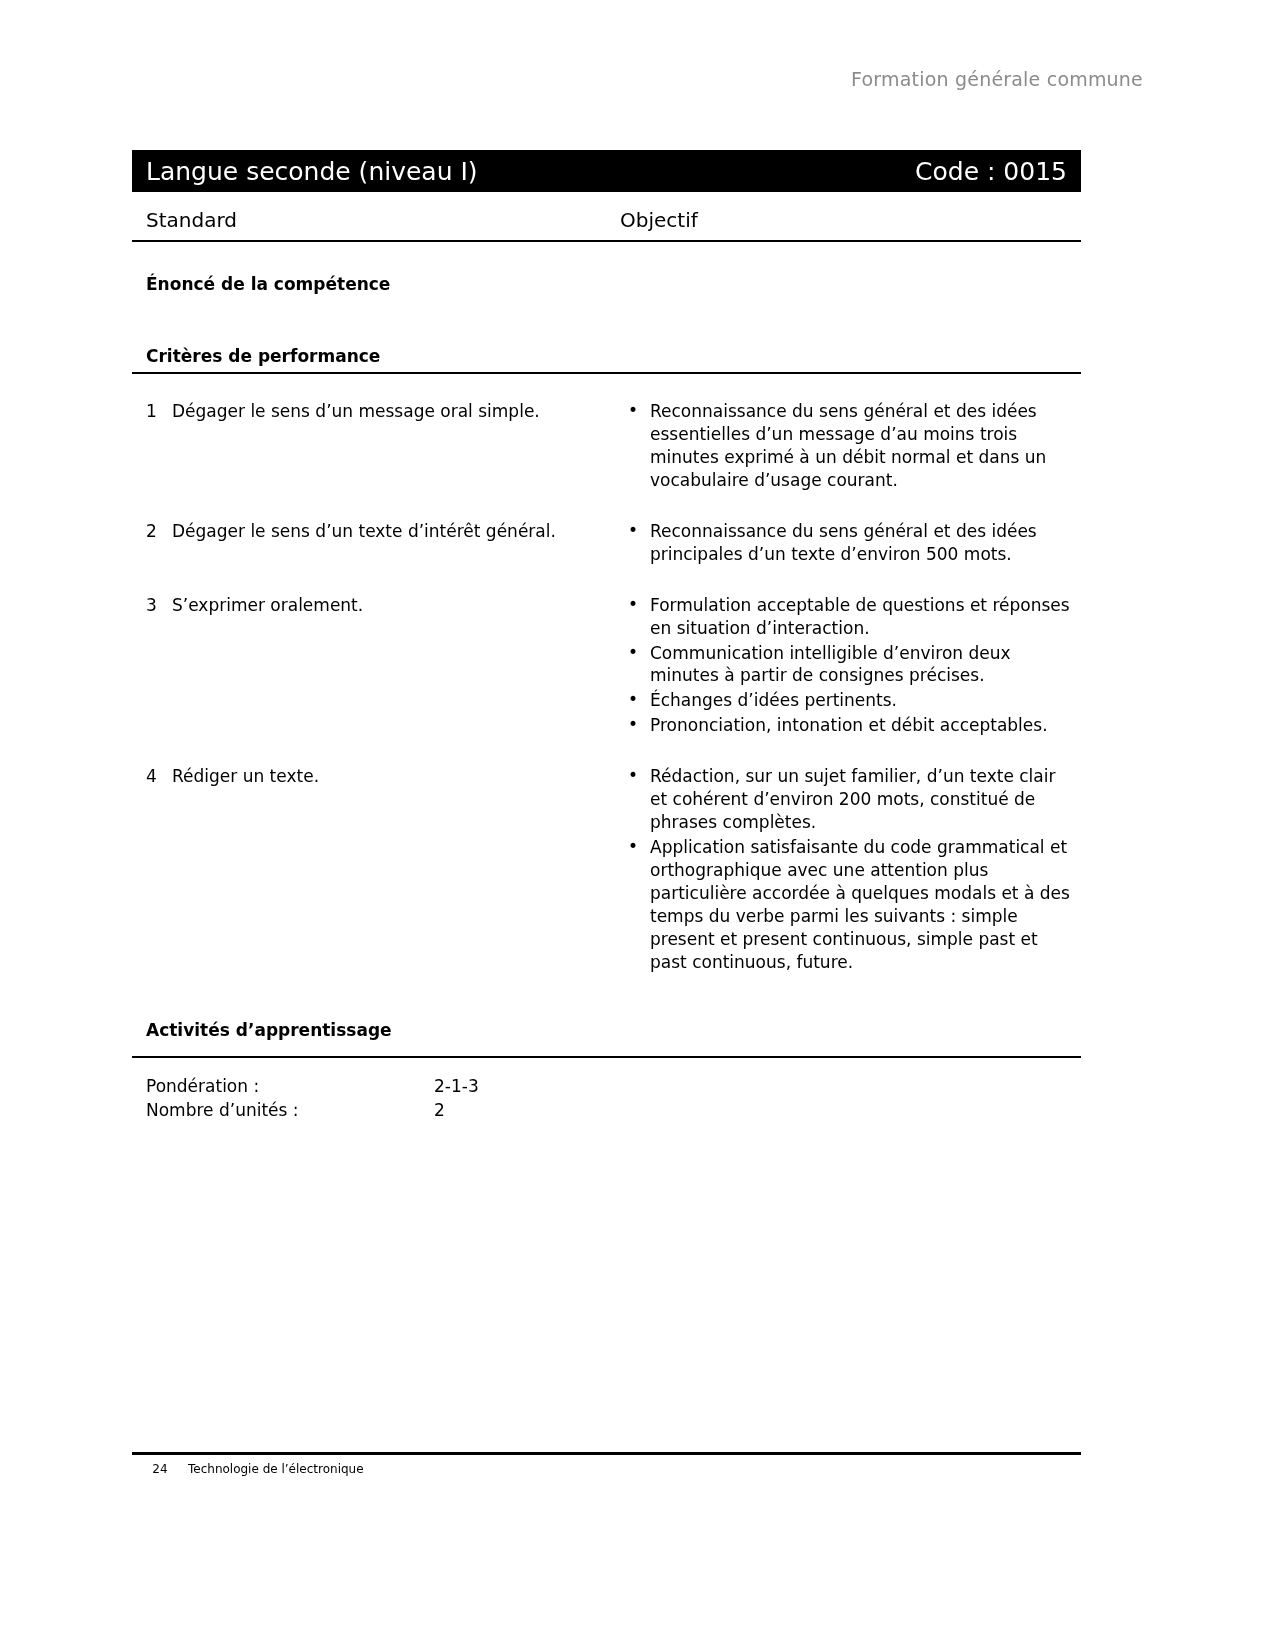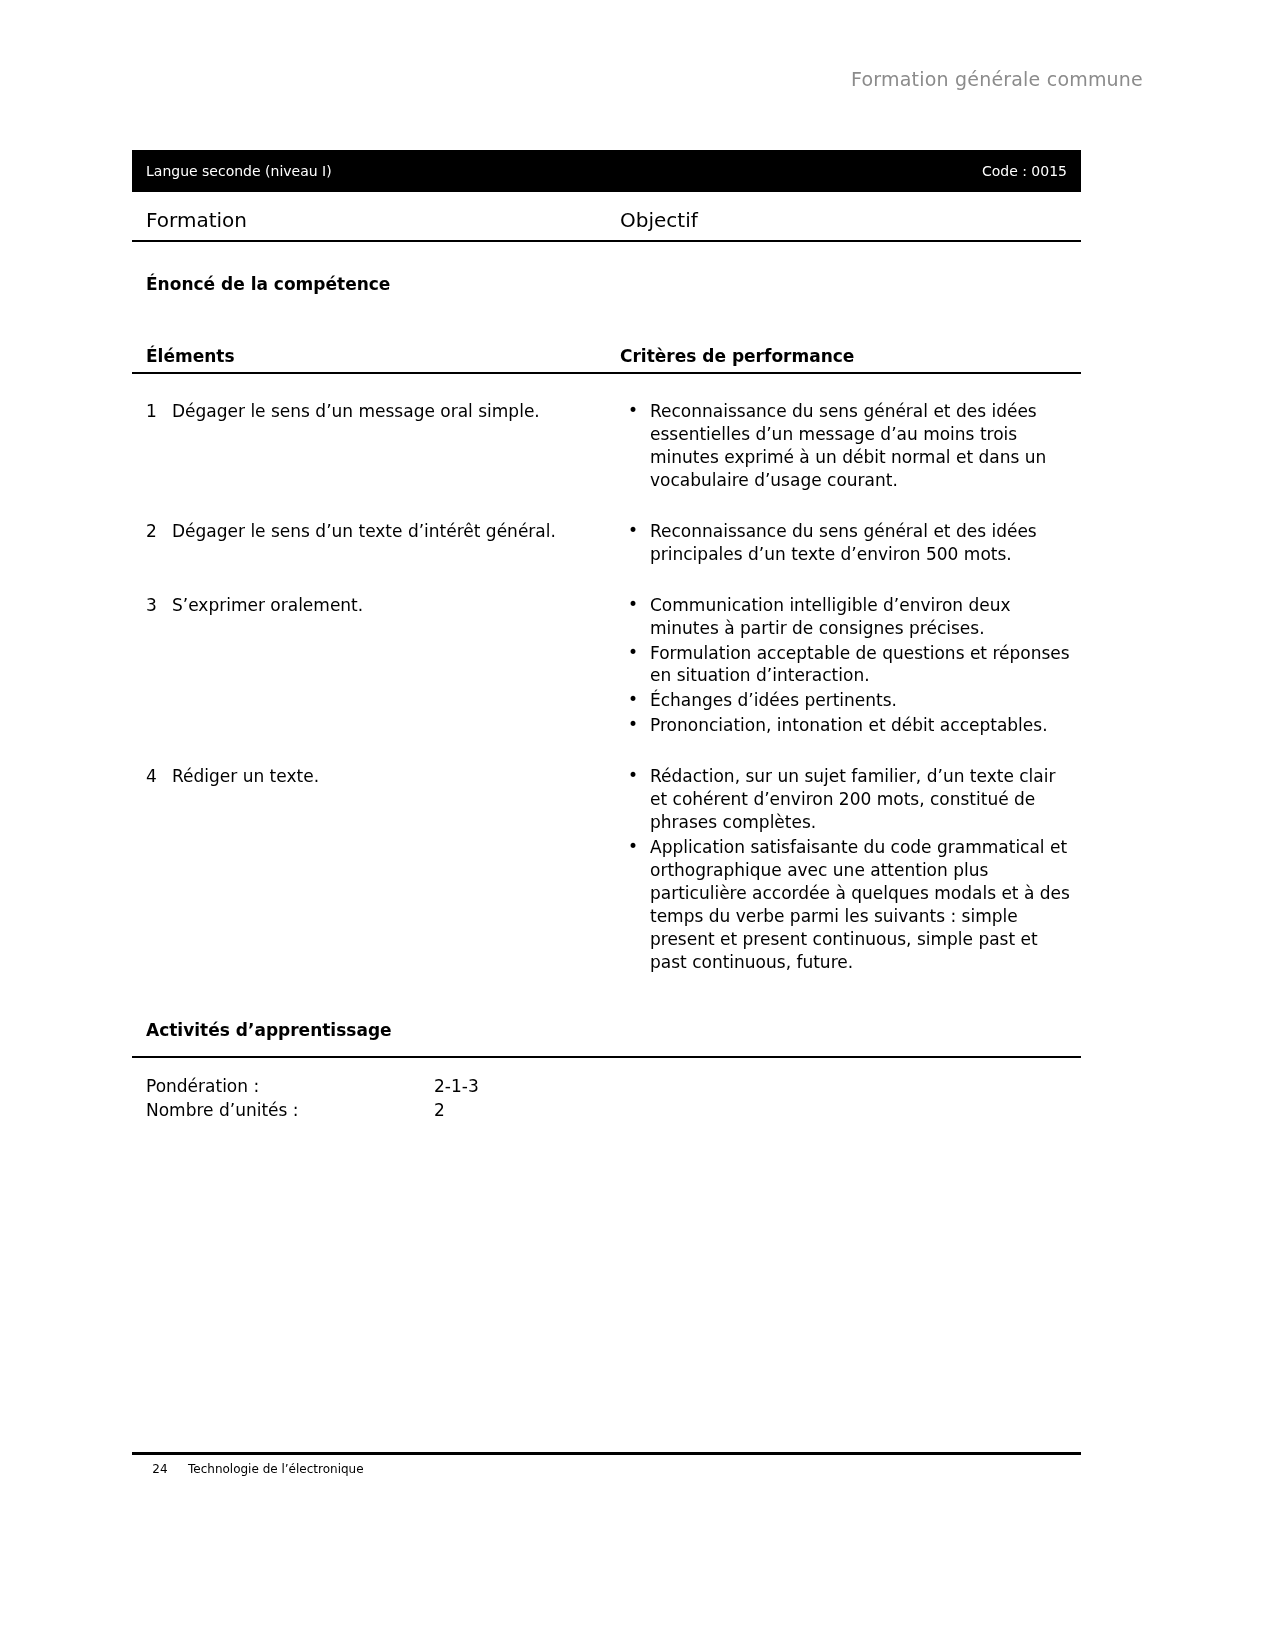--- a/index.html
+++ b/index.html
@@ -39,21 +39,21 @@
     left: 132px;
     width: 949px;
     height: 42px;
     background: #000000;
     color: #ffffff;
     display: flex;
     align-items: center;
     justify-content: space-between;
     padding: 0 14px;
     box-sizing: border-box;
-    font-size: 14px;
+    font-size: 25px;
   }
 
   
   .content {
     position: absolute;
     left: 132px;
     top: 192px;
     width: 949px;
   }
 
@@ -180,28 +180,27 @@
   <div class="doc-header">Formation générale commune</div>
 
   <div class="title-bar">
     <span>Langue seconde (niveau I)</span>
     <span>Code : 0015</span>
   </div>
 
   <div class="content">
 
     <div class="col-head-row">
-      <div class="c1">Formation</div>
+      <div class="c1">Standard</div>
       <div class="c2">Objectif</div>
     </div>
 
     <div class="section-title">Énoncé de la compétence</div>
 
     <div class="sub-head-row">
-      <div class="c1">Éléments</div>
       <div class="c2">Critères de performance</div>
     </div>
 
     <div id="rows-host">
         <div class="elem-row">
           <div class="c1">
             <span class="num">1</span>
             <span class="txt">Dégager le sens d’un message oral simple.</span>
           </div>
           <div class="c2">
@@ -221,22 +220,22 @@
             </ul>
           </div>
         </div>
         <div class="elem-row">
           <div class="c1">
             <span class="num">3</span>
             <span class="txt">S’exprimer oralement.</span>
           </div>
           <div class="c2">
             <ul class="crit">
+              <li>Formulation acceptable de questions et réponses en situation d’interaction.</li>
               <li>Communication intelligible d’environ deux minutes à partir de consignes précises.</li>
-              <li>Formulation acceptable de questions et réponses en situation d’interaction.</li>
               <li>Échanges d’idées pertinents.</li>
               <li>Prononciation, intonation et débit acceptables.</li>
             </ul>
           </div>
         </div>
         <div class="elem-row">
           <div class="c1">
             <span class="num">4</span>
             <span class="txt">Rédiger un texte.</span>
           </div>

